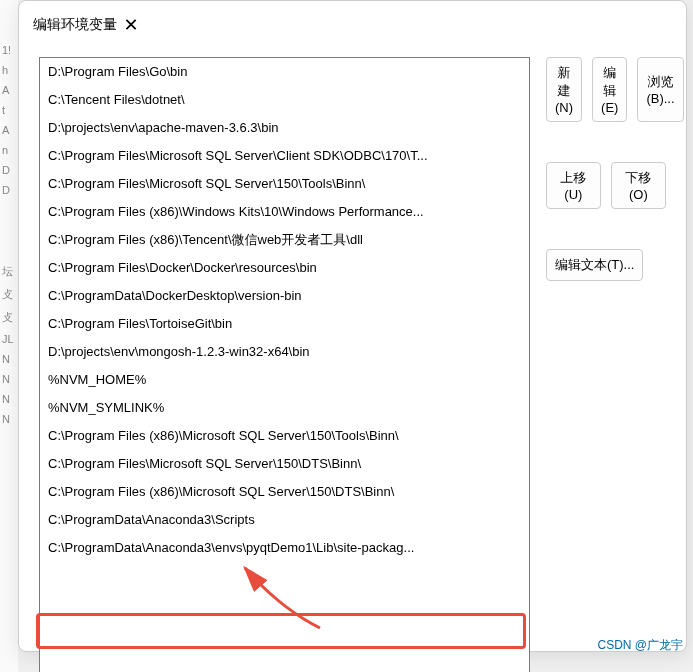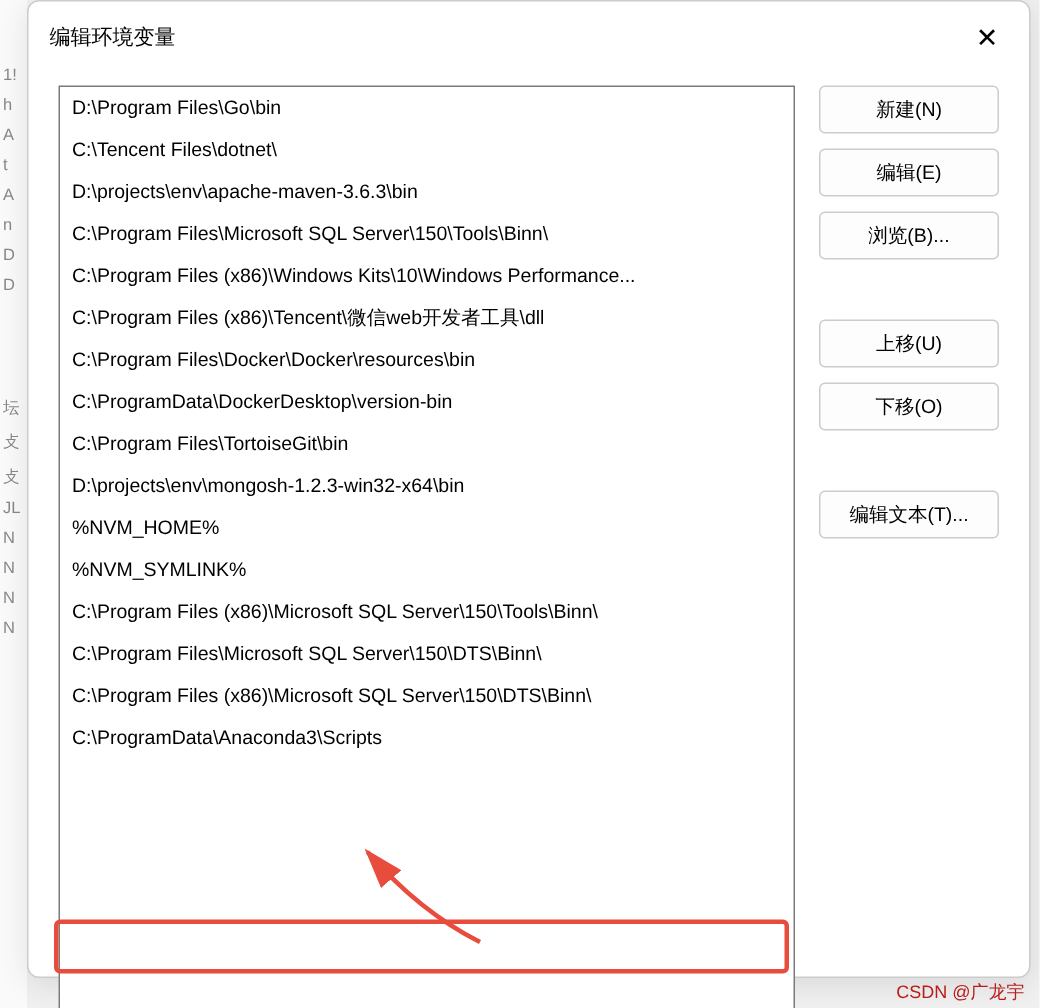--- a/index.html
+++ b/index.html
@@ -1,38 +1,38 @@
 <!DOCTYPE html>
 <html><head>
 <meta charset="utf-8">
 <style>
 * { box-sizing: border-box; margin: 0; padding: 0; }
 body { font-family: "Microsoft YaHei", "Segoe UI", sans-serif; font-size: 13px; background: #f0f0f0; width: 693px; height: 672px; overflow: hidden; position: relative; }
 .left-fragments { position: absolute; left: 0; top: 0; width: 18px; height: 100%; background: #fafafa; color: #888; font-size: 11px; padding-top: 40px; }
 .left-fragments span { display: block; padding: 4px 2px; }
 .dialog { position: absolute; left: 18px; top: 0; width: 669px; height: 652px; background: #fff; border: 1px solid #ccc; border-radius: 8px; box-shadow: 0 4px 20px rgba(0,0,0,0.1); display: flex; flex-direction: column; }
-.titlebar { display: flex; align-items: center; justify-content: space-between; padding: 10px 14px; }
+.titlebar { display: flex; align-items: center; justify-content: flex-start; padding: 10px 14px; }
 .titlebar .title { font-size: 14px; }
 .close-btn { width: 28px; height: 28px; background: none; border: none; font-size: 18px; cursor: pointer; display: flex; align-items: center; justify-content: center; }
 .content { flex: 1; display: flex; padding: 8px 20px 0 20px; gap: 16px; }
 .listbox-wrap { flex: 1; position: relative; }
 .listbox { border: 1px solid #7a7a7a; height: 672px; overflow-y: auto; background: #fff; position: relative; }
 .listbox::-webkit-scrollbar { width: 10px; }
 .listbox::-webkit-scrollbar-track { background: #f0f0f0; }
 .listbox::-webkit-scrollbar-thumb { background: #c0c0c0; border-radius: 2px; }
 .list-item { padding: 4px 8px; white-space: nowrap; overflow: hidden; text-overflow: ellipsis; cursor: default; font-size: 13px; line-height: 20px; }
 .highlight-box { position: absolute; border: 3px solid #e74c3c; border-radius: 4px; pointer-events: none; left: -3px; right: 4px; }
 .sidebar { width: 120px; display: flex; flex-direction: column; gap: 10px; }
-.btn-group { display: flex; flex-direction: column; gap: 10px; }
+.btn-group { display: flex; flex-direction: row; gap: 10px; }
 .btn-group.spaced { margin-top: 30px; }
 .btn { padding: 6px 8px; background: #fdfdfd; border: 1px solid #ccc; border-radius: 4px; cursor: pointer; font-size: 13px; font-family: inherit; }
 .footer { display: flex; justify-content: flex-end; gap: 12px; padding: 16px 36px; }
 .footer .btn { min-width: 90px; }
 .arrow-svg { position: absolute; left: 230px; top: 558px; pointer-events: none; z-index: 10; }
-.watermark { position: absolute; right: 10px; bottom: 2px; color: #b91c1c; font-size: 12px; }
+.watermark { position: absolute; right: 10px; bottom: 18px; color: #0369a1; font-size: 12px; }
 </style>
 </head>
 <body>
 
 <div class="left-fragments">
   <span>1!</span>
     <span>h</span>
     <span>A</span>
     <span>t</span>
     <span>A</span>
@@ -53,33 +53,35 @@
   <div class="titlebar">
     <span class="title">编辑环境变量</span>
     <button class="close-btn">✕</button>
   </div>
   <div class="content">
     <div class="listbox-wrap">
       <div class="listbox" id="listbox">
           <div class="list-item">D:\Program Files\Go\bin</div>
           <div class="list-item">C:\Tencent Files\dotnet\</div>
           <div class="list-item">D:\projects\env\apache-maven-3.6.3\bin</div>
+          <div class="list-item">C:\Program Files\Microsoft SQL Server\Client SDK\ODBC\170\T...</div>
           <div class="list-item">C:\Program Files\Microsoft SQL Server\150\Tools\Binn\</div>
           <div class="list-item">C:\Program Files (x86)\Windows Kits\10\Windows Performance...</div>
           <div class="list-item">C:\Program Files (x86)\Tencent\微信web开发者工具\dll</div>
           <div class="list-item">C:\Program Files\Docker\Docker\resources\bin</div>
           <div class="list-item">C:\ProgramData\DockerDesktop\version-bin</div>
           <div class="list-item">C:\Program Files\TortoiseGit\bin</div>
           <div class="list-item">D:\projects\env\mongosh-1.2.3-win32-x64\bin</div>
           <div class="list-item">%NVM_HOME%</div>
           <div class="list-item">%NVM_SYMLINK%</div>
           <div class="list-item">C:\Program Files (x86)\Microsoft SQL Server\150\Tools\Binn\</div>
           <div class="list-item">C:\Program Files\Microsoft SQL Server\150\DTS\Binn\</div>
           <div class="list-item">C:\Program Files (x86)\Microsoft SQL Server\150\DTS\Binn\</div>
           <div class="list-item">C:\ProgramData\Anaconda3\Scripts</div>
+          <div class="list-item">C:\ProgramData\Anaconda3\envs\pyqtDemo1\Lib\site-packag...</div>
         </div>
       <div class="highlight-box" id="highlight" style="top: 556px; height: 36px;"></div>
     </div>
     <div class="sidebar">
       <div class="btn-group">
         <button class="btn">新建(N)</button>
         <button class="btn">编辑(E)</button>
         <button class="btn">浏览(B)...</button>
       </div>
       <div class="btn-group spaced">

